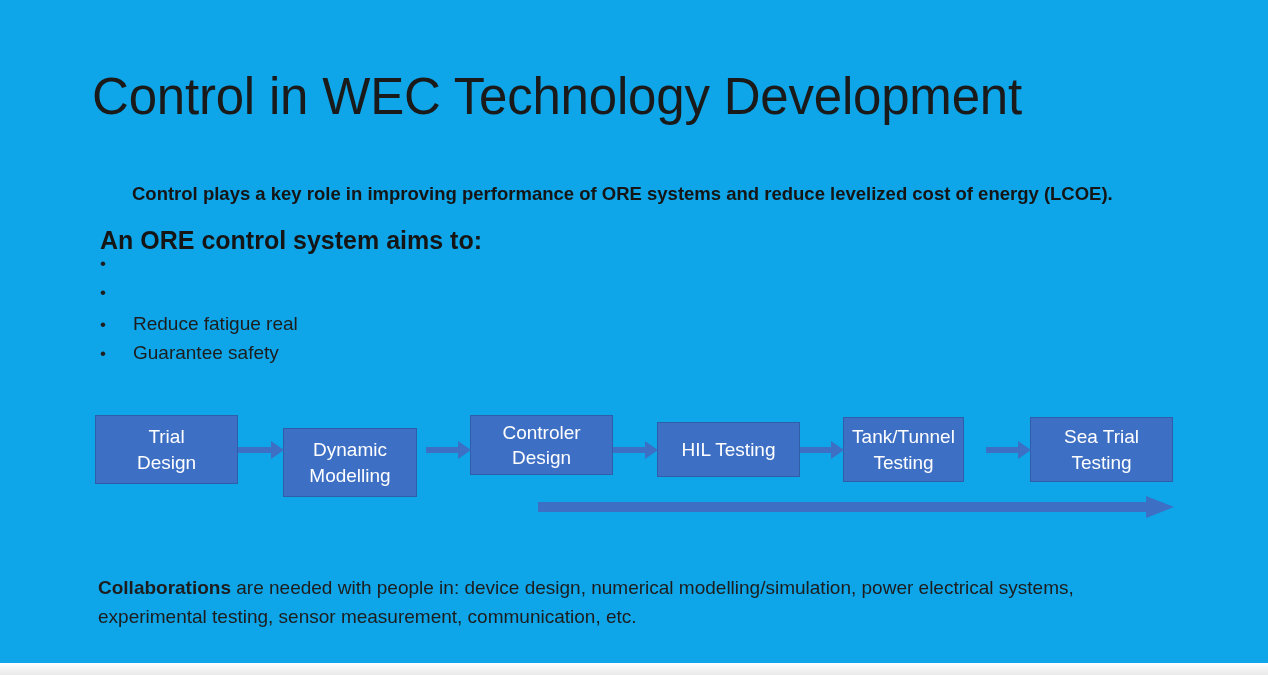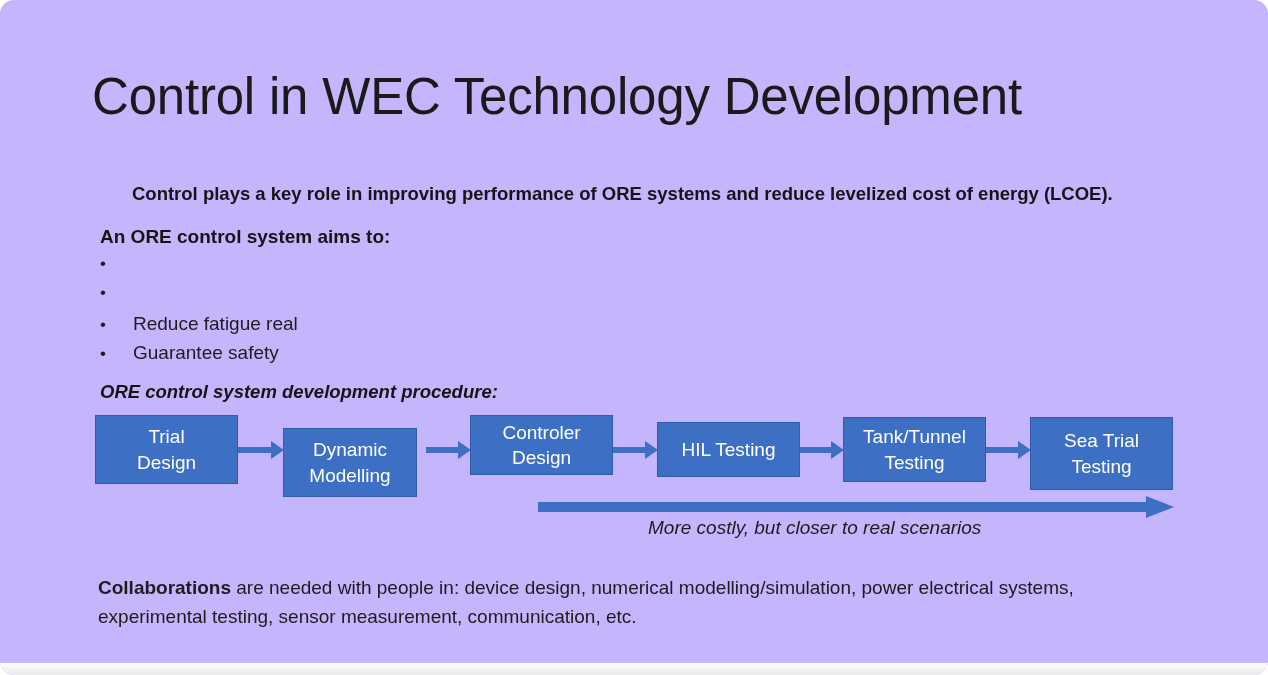--- a/index.html
+++ b/index.html
@@ -8,23 +8,22 @@
     background: #ffffff;
   }
   body {
     font-family: "Liberation Sans", sans-serif;
     -webkit-font-smoothing: antialiased;
   }
   #slide {
     position: relative;
     width: 1268px;
     height: 675px;
-    background: #c4b5fd;
+    background: #0ea5e9;
     overflow: hidden;
-    border-radius: 14px;
   }
 
   
   #slide-title {
     position: absolute;
     left: 92px;
     top: 68px;
     font-size: 51px;
     font-weight: 400;
     color: #1a1a1a;
@@ -43,21 +42,21 @@
     color: #151515;
     white-space: nowrap;
     margin-left: 32px;
   }
 
   
   #aims-heading {
     position: absolute;
     left: 100px;
     top: 226px;
-    font-size: 19px;
+    font-size: 25px;
     font-weight: bold;
     color: #151515;
     white-space: nowrap;
   }
   #aims-list {
     position: absolute;
     left: 100px;
     top: 255px;
     width: 520px;
   }
@@ -172,21 +171,20 @@
     <div class="bullet-row">
       <span class="bullet-dot">•</span>
       <span class="bullet-label">Reduce fatigue real</span>
     </div>
     <div class="bullet-row">
       <span class="bullet-dot">•</span>
       <span class="bullet-label">Guarantee safety</span>
     </div>
   </div>
 
-  <div id="procedure-heading">ORE control system development procedure:</div>
 
   <div class="flow-box" style="left:95px;  top:415px; width:143px; height:69px;">
     <span>
       <span class="flow-box-label">Trial</span>
       <span class="flow-box-label">Design</span>
     </span>
   </div>
 
   <div class="flow-box" style="left:283px; top:428px; width:134px; height:69px;">
     <span>
@@ -201,28 +199,28 @@
       <span class="flow-box-label">Design</span>
     </span>
   </div>
 
   <div class="flow-box" style="left:657px; top:422px; width:143px; height:55px;">
     <span>
       <span class="flow-box-label">HIL Testing</span>
     </span>
   </div>
 
-  <div class="flow-box" style="left:843px; top:417px; width:143px; height:65px;align-items:center;">
+  <div class="flow-box" style="left:843px; top:417px; width:121px; height:65px;align-items:center;">
     <span>
       <span class="flow-box-label">Tank/Tunnel</span>
       <span class="flow-box-label">Testing</span>
     </span>
   </div>
 
-  <div class="flow-box" style="left:1030px; top:417px; width:143px; height:73px;">
+  <div class="flow-box" style="left:1030px; top:417px; width:143px; height:65px;">
     <span>
       <span class="flow-box-label">Sea Trial</span>
       <span class="flow-box-label">Testing</span>
     </span>
   </div>
 
   <svg class="flow-arrow" style="left:238px; top:438px;" width="46" height="24" viewBox="0 0 46 24">
     <path d="M0 9 L33 9 L33 3 L46 12 L33 21 L33 15 L0 15 Z" fill="#3D6FC4"></path>
   </svg>
   <svg class="flow-arrow" style="left:426px; top:438px;" width="45" height="24" viewBox="0 0 45 24">
@@ -235,21 +233,20 @@
     <path d="M0 9 L31 9 L31 3 L44 12 L31 21 L31 15 L0 15 Z" fill="#3D6FC4"></path>
   </svg>
   <svg class="flow-arrow" style="left:986px; top:438px;" width="45" height="24" viewBox="0 0 45 24">
     <path d="M0 9 L32 9 L32 3 L45 12 L32 21 L32 15 L0 15 Z" fill="#3D6FC4"></path>
   </svg>
 
   <svg id="progression-arrow" viewBox="0 0 636 22">
     <path d="M0 6 L608 6 L608 0 L636 11 L608 22 L608 16 L0 16 Z" fill="#3D6FC4"></path>
   </svg>
 
-  <div id="progression-caption">More costly, but closer to real scenarios</div>
 
   <div id="collab-paragraph">
     <span class="collab-strong">Collaborations</span><span> are needed with people in: device design, numerical modelling/simulation, power electrical systems, experimental testing, sensor measurement, communication, etc.</span>
   </div>
 
   <div id="bottom-band"></div>
 
 </div>
 
 </body></html>

